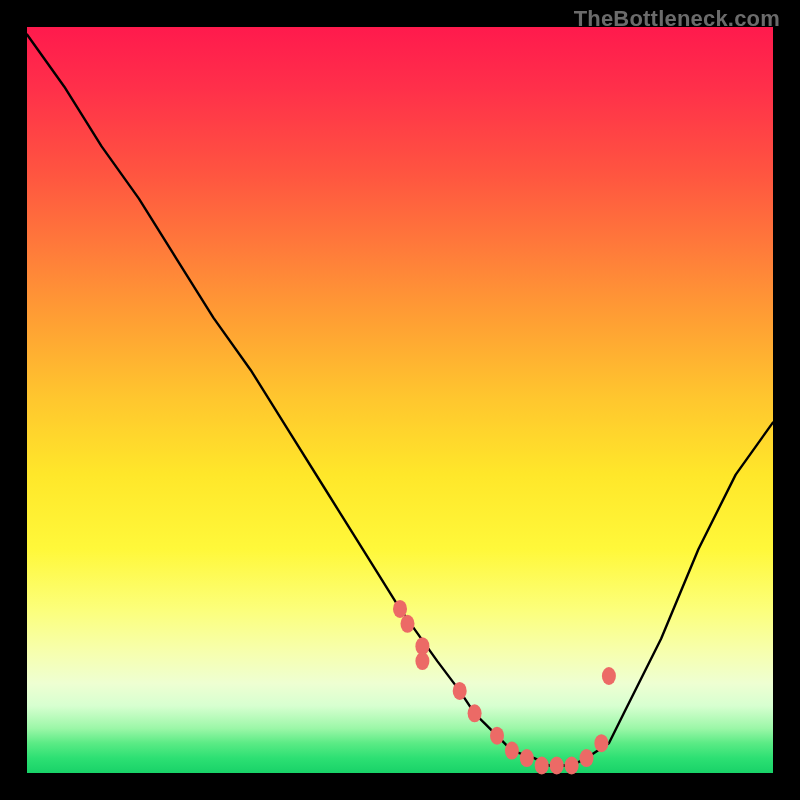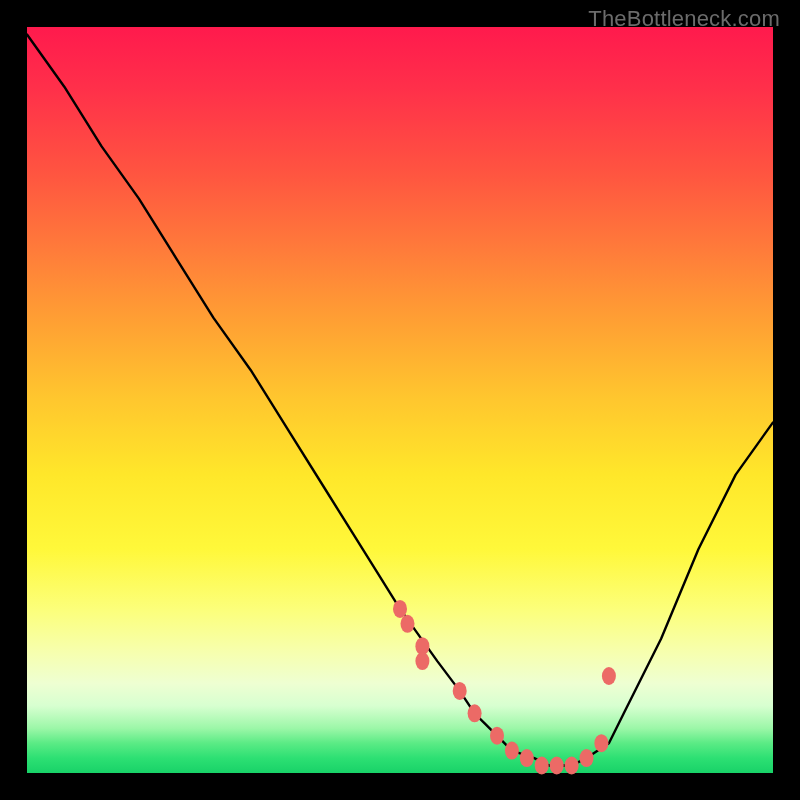--- a/index.html
+++ b/index.html
@@ -45,21 +45,21 @@
       #2de073 98%,
       #18d268 100%
     );
   }
   .watermark {
     position: absolute;
     top: 6px;
     right: 20px;
     color: #6b6b6b;
     font-size: 22px;
-    font-weight: 400;
+    font-weight: 700;
     letter-spacing: 0.2px;
     user-select: none;
   }
   svg.curve {
     position: absolute;
     left: 0;
     top: 0;
     width: 746px;
     height: 746px;
     overflow: visible;

